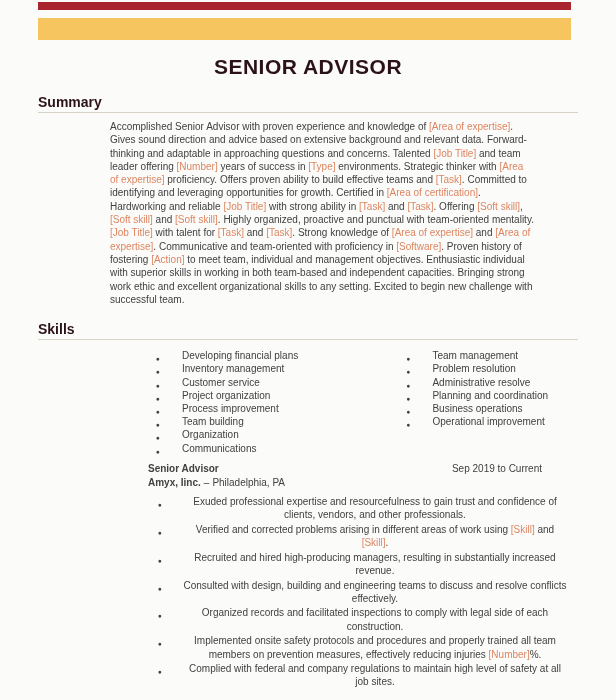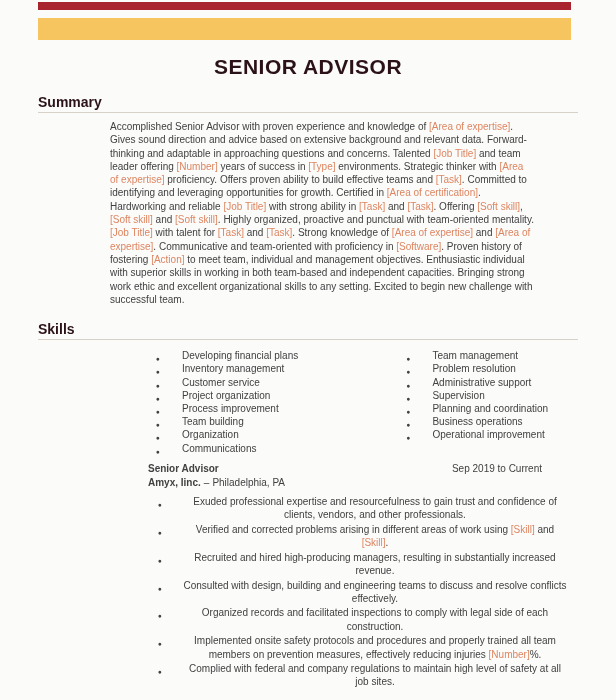--- a/index.html
+++ b/index.html
@@ -120,22 +120,21 @@
           <li class="bullet-item">Customer service</li>
           <li class="bullet-item">Project organization</li>
           <li class="bullet-item">Process improvement</li>
           <li class="bullet-item">Team building</li>
           <li class="bullet-item">Organization</li>
           <li class="bullet-item">Communications</li>
         </ul>
       <ul>
           <li class="bullet-item">Team management</li>
           <li class="bullet-item">Problem resolution</li>
-          <li class="bullet-item">Administrative support</li>
-          <li class="bullet-item">Supervision</li>
+          <li class="bullet-item">Administrative resolve</li>
           <li class="bullet-item">Planning and coordination</li>
           <li class="bullet-item">Business operations</li>
           <li class="bullet-item">Operational improvement</li>
         </ul>
     </div>
   </section>
 
   <section>
     <div class="job">
       <div class="job-head">

